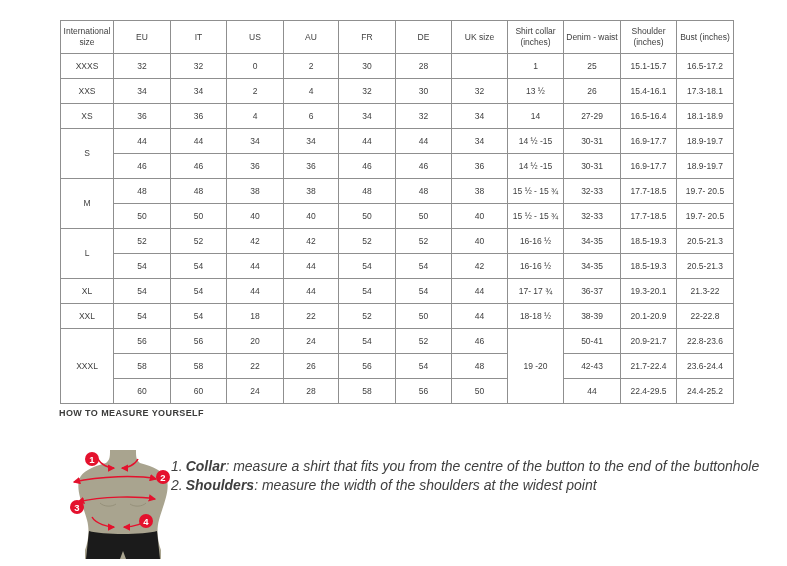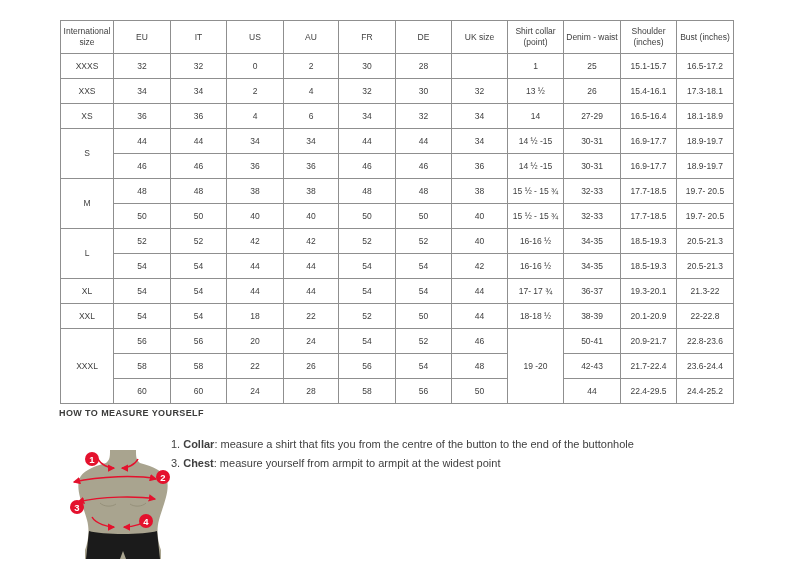--- a/index.html
+++ b/index.html
@@ -25,22 +25,22 @@
   .size-chart tbody tr{height:25px;}
   .size-chart tbody tr.inner td{border-top:1px solid #c6c6c6;}
   .size-chart tbody tr.group-start td{border-top:1px solid #7d7d7d;}
 
   
   .measure-title{
     position:absolute;left:59px;top:408px;
     font-size:9px;font-weight:bold;letter-spacing:.4px;color:#3b3b3a;
   }
   .steps{
-    position:absolute;left:171px;top:435px;
-    font-size:11px;color:#3f3f3f;
+    position:absolute;left:171px;top:457px;
+    font-size:14px;color:#3f3f3f;font-style:italic;
   }
   .step{height:19.4px;line-height:19.4px;white-space:nowrap;}
   .step .num{margin-right:3px;}
   .step b{font-weight:bold;}
   .figure{
     position:absolute;left:56px;top:446px;width:122px;height:120px;
   }
   .badge circle{fill:#e4112d;}
   .badge text{
     fill:#ffffff;font-size:9.5px;font-weight:bold;
@@ -68,21 +68,21 @@
   <thead>
     <tr>
         <th>International size</th>
         <th>EU</th>
         <th>IT</th>
         <th>US</th>
         <th>AU</th>
         <th>FR</th>
         <th>DE</th>
         <th>UK size</th>
-        <th>Shirt collar (point)</th>
+        <th>Shirt collar (inches)</th>
         <th>Denim - waist</th>
         <th>Shoulder (inches)</th>
         <th>Bust (inches)</th>
       </tr>
   </thead>
   <tbody>
       <tr class="group-start">
         <td>XXXS</td>
         <td>32</td>
         <td>32</td>
@@ -274,21 +274,21 @@
     </tbody>
 </table>
 
 <div class="measure-title">HOW TO MEASURE YOURSELF</div>
 
 <div class="steps">
   <div class="step">
     <span class="num">1.</span><b>Collar</b><span>: measure a shirt that fits you from the centre of the button to the end of the buttonhole</span>
   </div>
   <div class="step">
-    <span class="num">3.</span><b>Chest</b><span>: measure yourself from armpit to armpit at the widest point</span>
+    <span class="num">2.</span><b>Shoulders</b><span>: measure the width of the shoulders at the widest point</span>
   </div>
 </div>
 
 <svg class="figure" viewBox="0 0 122 120" aria-hidden="true">
   <defs>
     <marker id="ah" viewBox="0 0 6 6" refX="5" refY="3" markerWidth="5" markerHeight="5" orient="auto-start-reverse">
       <path d="M0,0 L6,3 L0,6 Z" fill="#e4112d"></path>
     </marker>
   </defs>
 

